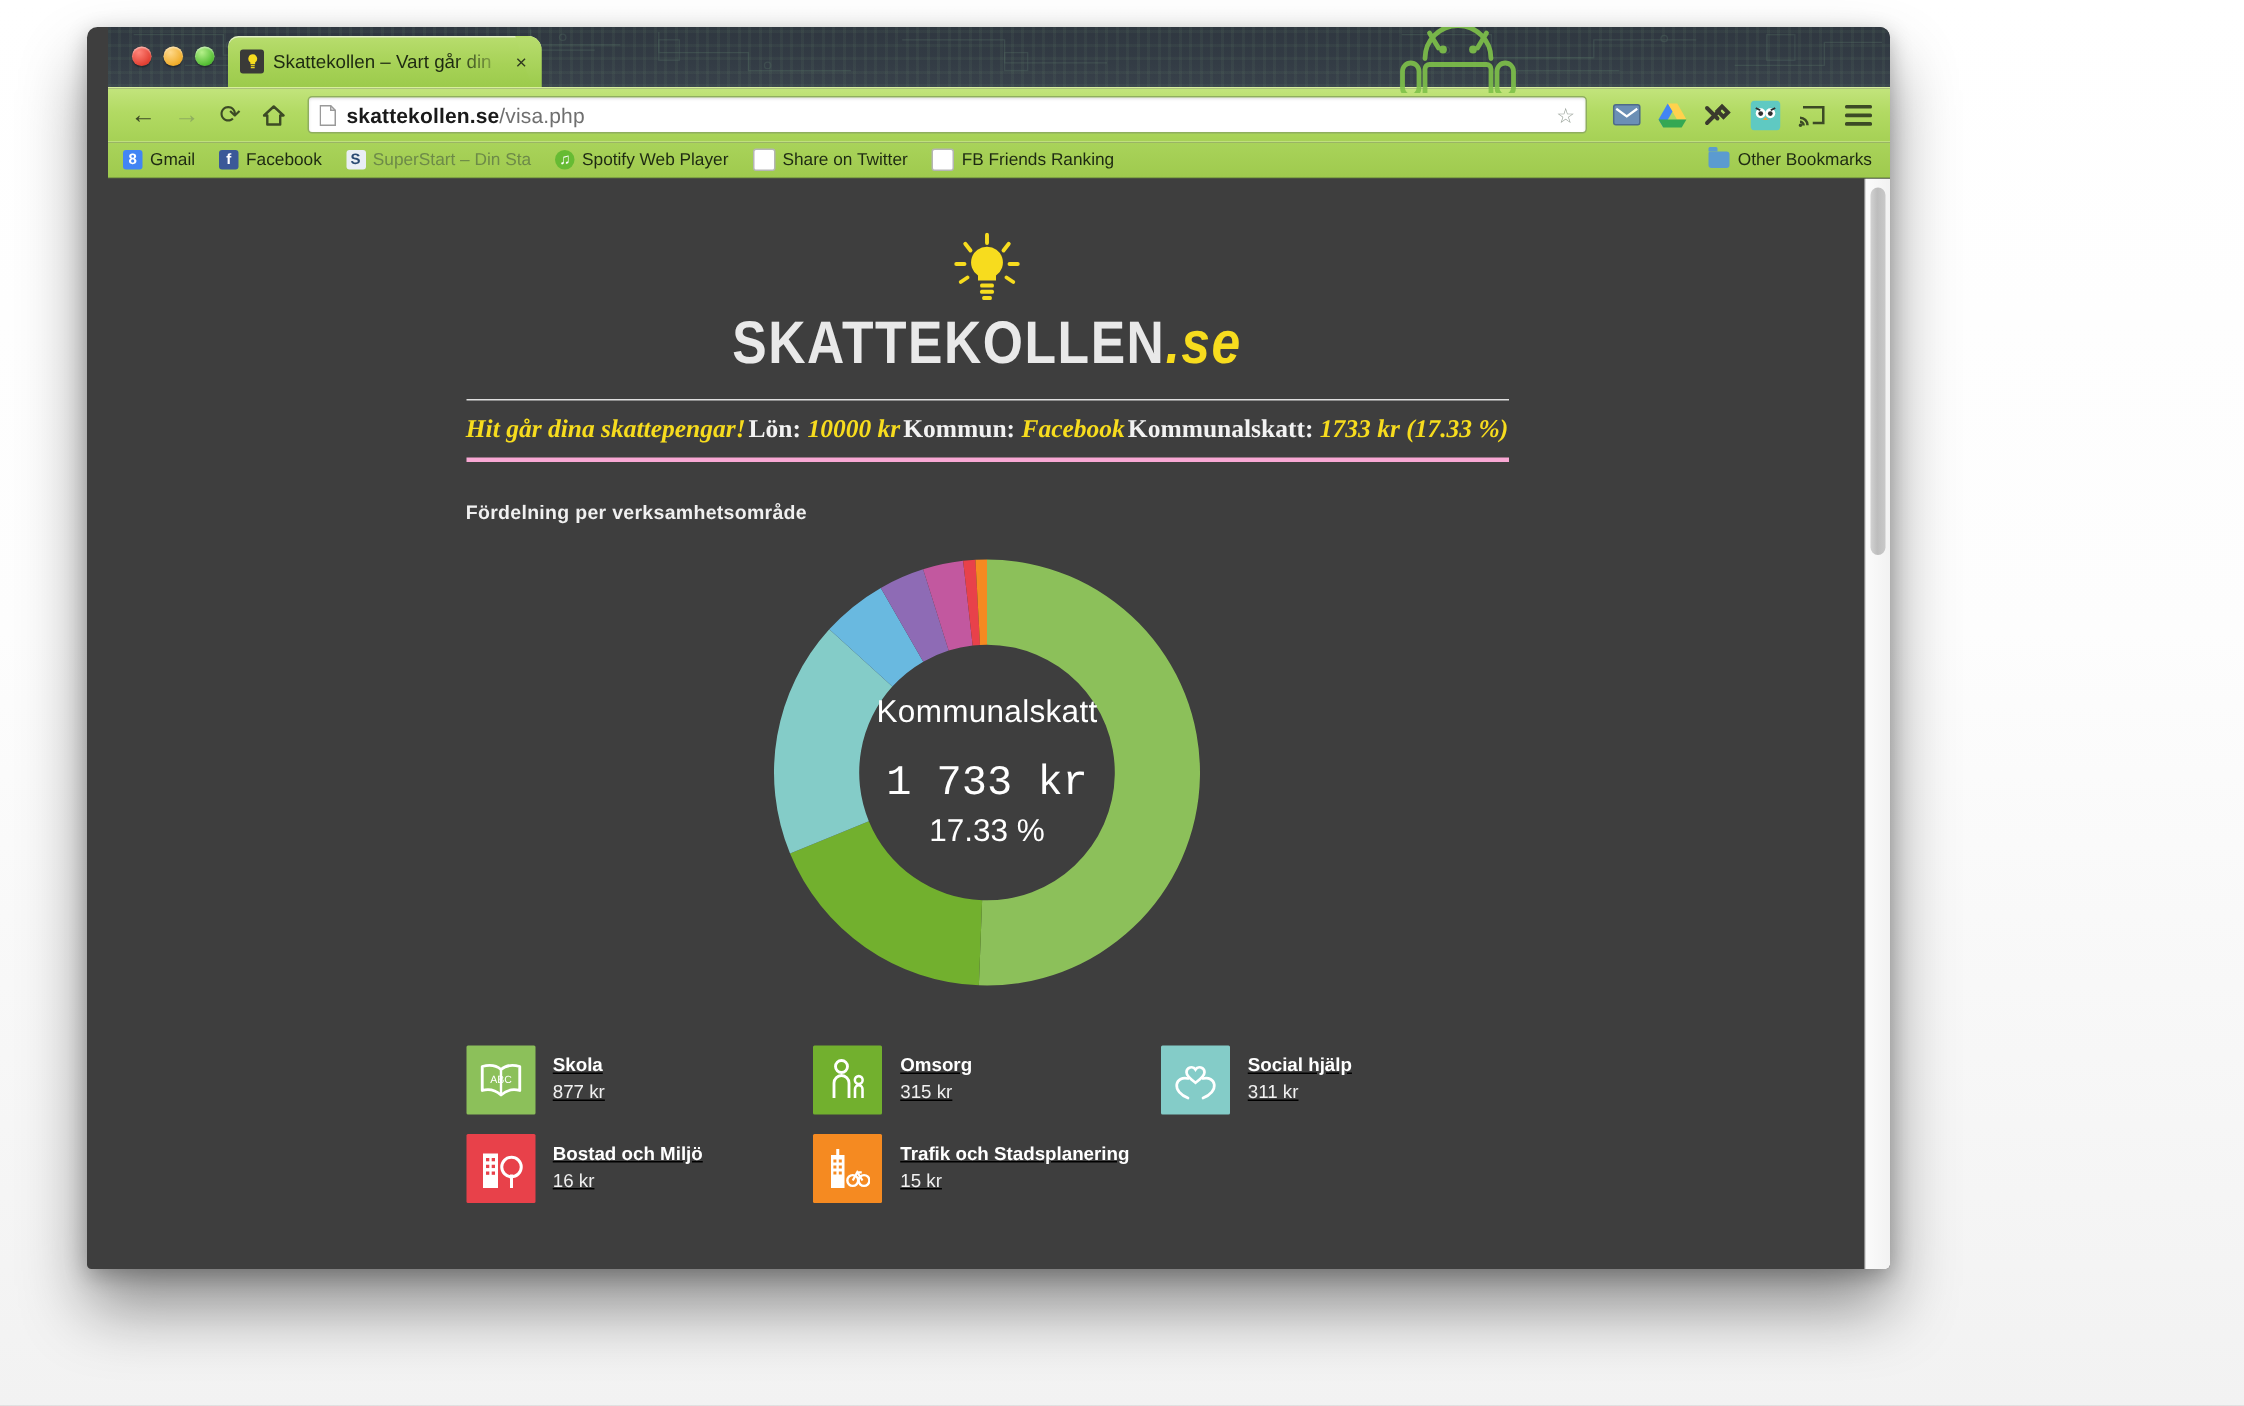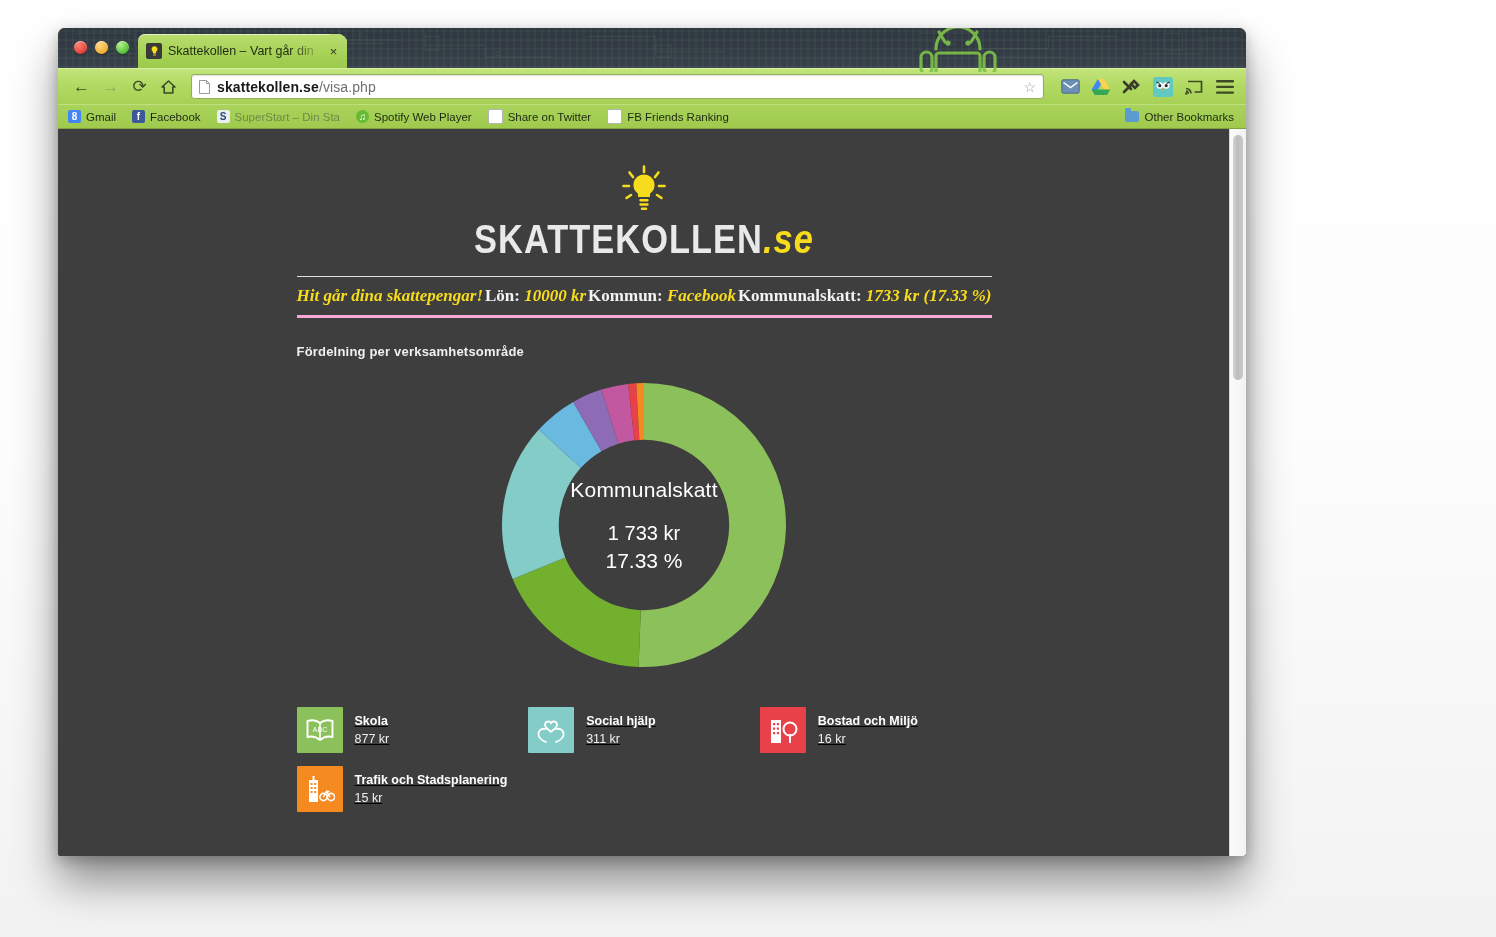--- a/index.html
+++ b/index.html
@@ -12,26 +12,27 @@
 
   
   #desktop {
     position: absolute; inset: 0;
     background: linear-gradient(180deg,#ffffff 0%,#fdfdfd 45%,#f2f2f2 100%);
   }
 
   
   #browser-window {
     position: absolute;
-    left: 58px; top: 28px;
+    left: 58px; top: 18px;
     width: 1188px; height: 828px;
     border-radius: 7px 7px 3px 3px;
     box-shadow: 0 26px 44px rgba(0,0,0,0.42), 0 4px 14px rgba(0,0,0,0.25);
     overflow: hidden;
     background: #3e3e3e;
+    padding-left: 14px;
   }
 
   
   .tabstrip {
     position: relative;
     height: 40px;
     background:
       repeating-linear-gradient(90deg, rgba(120,160,120,0.08) 0 2px, rgba(0,0,0,0) 2px 7px),
       repeating-linear-gradient(0deg, rgba(120,160,120,0.07) 0 2px, rgba(0,0,0,0) 2px 9px),
       linear-gradient(180deg,#2f3740 0%,#333c45 60%,#39424b 100%);
@@ -189,21 +190,21 @@
   }
 
   
   .chart-wrap{ margin-top:22px; display:flex; justify-content:center;}
   .donut-center{
     position:absolute; left:50%; top:50%;
     transform:translate(-50%,-50%);
     color:#fff; pointer-events:none;
   }
   .dc-title{ font-size:21px; letter-spacing:.2px;}
-  .dc-amount{ font-size:20px; margin-top:20px;}
+  .dc-amount{ font-size:28px; margin-top:20px;font-family:Liberation Mono, monospace;}
   .dc-pct{ font-size:21px; margin-top:4px;}
 
   
   .legend{
     width:695px; margin:38px auto 0;
     display:grid; grid-template-columns:repeat(3,1fr);
     row-gap:13px; column-gap:0;
     text-align:left;
   }
   .leg-item{ display:flex; align-items:flex-start; gap:12px;}
@@ -451,20 +452,34 @@
                     <line x1="15" y1="6" x2="15" y2="23" stroke="#fff" stroke-width="1.6"></line>
                     <text x="15" y="15" font-size="7" font-family="Liberation Sans, sans-serif" fill="#fff" text-anchor="middle">ABC</text>
                   </svg>
               </span>
               <span class="leg-txt">
                 <span class="leg-name">Skola</span>
                 <div class="leg-val">877 kr</div>
               </span>
             </div>
 
+            <div class="leg-item">
+              <span class="leg-ico" style="background:#72b02e">
+                <svg width="28" height="30" viewBox="0 0 28 30">
+                    <circle cx="10" cy="6" r="4" fill="none" stroke="#fff" stroke-width="1.9"></circle>
+                    <path d="M5 27 v-10 a5 5 0 0 1 10 0 v10" fill="none" stroke="#fff" stroke-width="1.9" stroke-linejoin="round"></path>
+                    <circle cx="21.5" cy="15" r="2.6" fill="none" stroke="#fff" stroke-width="1.7"></circle>
+                    <path d="M19 27 v-6 a2.5 2.5 0 0 1 5 0 v6" fill="none" stroke="#fff" stroke-width="1.7"></path>
+                  </svg>
+              </span>
+              <span class="leg-txt">
+                <span class="leg-name">Omsorg</span>
+                <div class="leg-val">315 kr</div>
+              </span>
+            </div>
 
             <div class="leg-item">
               <span class="leg-ico" style="background:#84ccc8">
                 <svg width="32" height="28" viewBox="0 0 32 28">
                     <path d="M16 7 c-1.6-2.6-6-1.6-6 1.8 c0 2.8 3.6 5.2 6 7 c2.4-1.8 6-4.2 6-7 C22 5.4 17.6 4.4 16 7 z" fill="none" stroke="#fff" stroke-width="1.8"></path>
                     <path d="M11 13 C7 12 4 14 3.5 17 C3 20.5 6 24 11 26" fill="none" stroke="#fff" stroke-width="1.8" stroke-linecap="round"></path>
                     <path d="M21 13 C25 12 28 14 28.5 17 C29 20.5 26 24 21 26" fill="none" stroke="#fff" stroke-width="1.8" stroke-linecap="round"></path>
                   </svg>
               </span>
               <span class="leg-txt">

